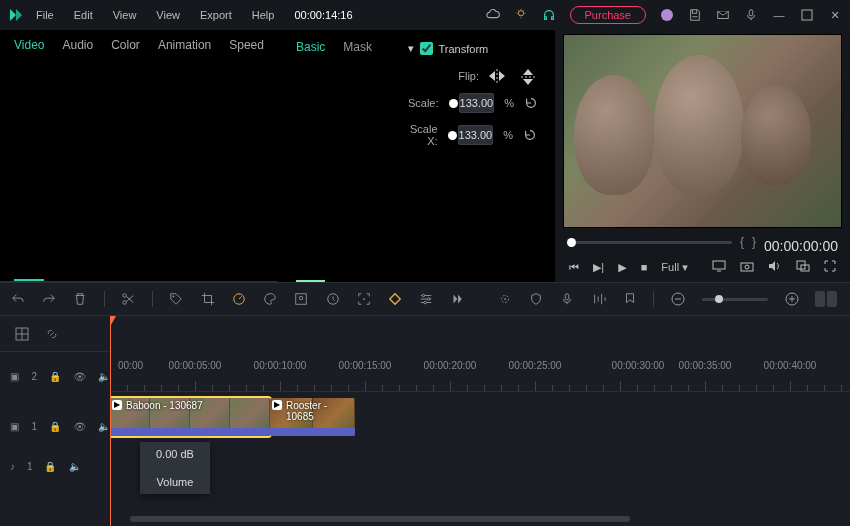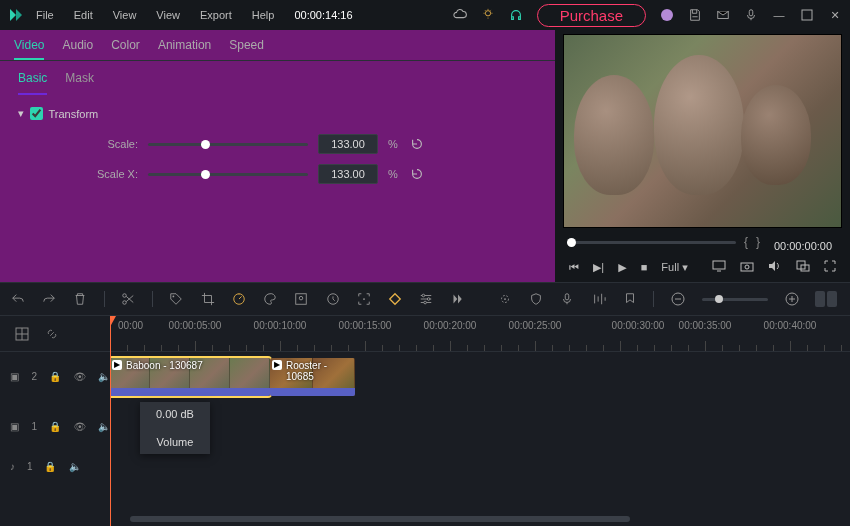--- a/index.html
+++ b/index.html
@@ -4,29 +4,29 @@
 <style>
 * { margin:0; padding:0; box-sizing:border-box; font-family:Arial,sans-serif; }
 body { width:850px; height:526px; background:#1a1d23; color:#ccc; font-size:11px; overflow:hidden; }
 .titlebar { height:30px; background:#15181c; display:flex; align-items:center; padding:0 8px; gap:4px; }
 .logo { width:16px; height:16px; display:flex; align-items:center; }
 .app-name { color:#fff; font-size:12px; margin-right:12px; }
 .menu-item { color:#bbb; padding:0 8px; cursor:pointer; font-size:11px; }
 .timecode-top { color:#fff; font-size:11px; margin-left:8px; }
 .top-icons { margin-left:auto; display:flex; align-items:center; gap:14px; }
 .top-icon { width:14px; height:14px; display:flex; align-items:center; justify-content:center; cursor:pointer; color:#aaa; }
-.purchase-btn { border:1px solid #ff3b6b; color:#ff3b6b; border-radius:12px; padding:2px 22px; font-size:15px; cursor:pointer; }
+.purchase-btn { border:1px solid #ff3b6b; color:#ff3b6b; border-radius:12px; padding:2px 14px; font-size:11px; cursor:pointer; }
 .main-row { display:flex; height:252px; }
-.left-panel { width:555px; background:#701a75; display:flex; flex-direction:column; }
+.left-panel { width:555px; background:#000000; display:flex; }
 .media-tabs { display:flex; gap:18px; padding:8px 14px 0; border-bottom:1px solid #2a2f36; }
 .media-tab { color:#aaa; padding-bottom:6px; cursor:pointer; font-size:12px; }
 .media-tab.active { color:#2dd3b0; border-bottom:2px solid #2dd3b0; }
 .sub-tabs { display:flex; gap:18px; padding:10px 18px 0; }
 .sub-tab { color:#999; padding-bottom:8px; cursor:pointer; font-size:12px; }
-.sub-tab.active { color:#2dd3b0; border-bottom:2px solid #6d28d9; }
+.sub-tab.active { color:#2dd3b0; border-bottom:2px solid #86efac; }
 .panel-body { flex:1; padding:12px 18px; overflow:auto; }
 .section-header { display:flex; align-items:center; gap:6px; margin-bottom:14px; }
 .section-header input[type=checkbox]{ accent-color:#2dd3b0; }
 .prop-row { display:flex; align-items:center; margin-bottom:10px; gap:10px; }
 .prop-label { width:120px; text-align:right; color:#aaa; }
 .slider { flex:1; max-width:160px; height:3px; background:#3a3f47; border-radius:2px; position:relative; }
 .slider .thumb { position:absolute; top:-3px; width:9px; height:9px; background:#fff; border-radius:50%; }
 .valbox { width:60px; height:20px; background:#2b3037; border:1px solid #3a3f47; color:#ddd; text-align:center; line-height:18px; font-size:11px; border-radius:2px; }
 .unit { width:12px; color:#aaa; }
 .reset-icon { width:14px; height:14px; cursor:pointer; color:#bbb; }
@@ -38,40 +38,40 @@
 .right-panel { flex:1; background:#14171b; display:flex; flex-direction:column; padding:0 8px; }
 .preview { flex:1; margin:4px 0; background:linear-gradient(135deg,#5a6b4f 0%,#7a8560 30%,#8a7060 50%,#6b5a4a 70%,#4a5a40 100%); position:relative; border:1px solid #000; }
 .monkey { position:absolute; border-radius:50% 50% 45% 45%; }
 .m1{ left:10px; top:40px; width:80px; height:120px; background:radial-gradient(circle at 40% 30%,#a89080,#6b5a4a); }
 .m2{ left:90px; top:20px; width:90px; height:140px; background:radial-gradient(circle at 40% 30%,#b09888,#6b5a4a); }
 .m3{ right:30px; top:50px; width:70px; height:100px; background:radial-gradient(circle at 40% 30%,#9a8272,#5b4a3a); }
 .playbar { height:20px; display:flex; align-items:center; gap:8px; padding:0 4px; }
 .play-track { flex:1; height:3px; background:#3a3f47; position:relative; border-radius:2px; }
 .play-track .ph { position:absolute; left:0; top:-3px; width:9px; height:9px; background:#fff; border-radius:50%; }
 .bracket { color:#888; cursor:pointer; font-size:12px; }
-.tc { color:#ddd; font-size:11px; min-width:70px; text-align:center;margin-top:8px; }
+.tc { color:#ddd; font-size:14px; min-width:70px; text-align:center;margin-top:8px; }
 .controls { height:30px; display:flex; align-items:center; gap:14px; padding:0 6px; color:#bbb; }
 .ctrl { cursor:pointer; font-size:11px; }
 .ctrl.sep { margin-left:auto; }
 .toolbar { height:34px; background:#1a1d23; display:flex; align-items:center; padding:0 10px; gap:16px; border-top:1px solid #2a2f36; border-bottom:1px solid #2a2f36; }
 .tool { width:16px; height:16px; cursor:pointer; color:#999; display:flex; align-items:center; justify-content:center; }
 .tool.gold{ color:#e6b148; }
 .tool-spacer{ flex:1; }
 .zoom-track { width:70px; height:3px; background:#3a3f47; position:relative; border-radius:2px; }
 .zoom-track .zt { position:absolute; left:20%; top:-3px; width:8px; height:8px; background:#ccc; border-radius:50%; }
 .tl-stack { width:26px; height:16px; display:flex; gap:2px; }
 .tl-stack div{ width:10px; height:16px; background:#3a3f47; border-radius:2px; }
 .timeline-area { height:210px; background:#1a1d23; display:flex; }
 .tl-left { width:110px; background:#1a1d23; }
 .tl-head-spacer { height:36px; border-bottom:1px solid #2a2f36; display:flex; align-items:center; gap:14px; padding-left:14px; }
 .track-head { height:50px; display:flex; align-items:center; gap:12px; padding-left:10px; color:#888; border-bottom:1px solid transparent; font-size:10px; }
 .track-head.short{ height:30px; }
 .th-icon{ cursor:pointer; }
 .tl-right { flex:1; position:relative; overflow:hidden; }
-.ruler { height:36px; position:relative; border-bottom:1px solid #2a2f36; }
+.ruler { height:36px; position:relative; border-bottom:1px solid #2a2f36;margin-top:40px; }
 .ruler .label { position:absolute; top:4px; color:#888; font-size:10px; transform:translateX(-50%); }
 .tick{ position:absolute; bottom:0; width:1px; height:6px; background:#444; }
 .tick.big{ height:10px; }
 .playhead { position:absolute; top:0; bottom:0; width:1px; background:#ff6a3c; left:0px; z-index:10; }
 .playhead::before{ content:''; position:absolute; top:0; left:-5px; width:11px; height:10px; background:#ff6a3c; clip-path:polygon(0 0,100% 0,50% 100%); }
 .track { height:50px; position:relative; }
 .track.short{ height:30px; }
 .clip { position:absolute; top:6px; height:38px; border-radius:2px; overflow:hidden; font-size:10px; color:#fff; }
 .clip.selected{ outline:2px solid #ffd659; }
 .clip-label{ position:absolute; top:2px; left:16px; font-size:10px; text-shadow:0 0 3px #000; z-index:2; }
@@ -163,20 +163,33 @@
     </div>
     <div class="sub-tabs">
       <span class="sub-tab active">Basic</span>
       <span class="sub-tab">Mask</span>
     </div>
     <div class="panel-body">
       <div class="section-header">
         <span>▾</span>
         <input type="checkbox" checked="" style="">
         <span>Transform</span>
+      </div>
+      <div class="prop-row">
+        <span class="prop-label">Flip:</span>
+        <div class="flip-icons">
+          <span class="flip-btn"><svg viewBox="0 0 16 14" width="16" height="14">
+                <path fill="currentColor" d="M0 7l6-5v10zM16 7l-6-5v10z"></path>
+                <line x1="8" y1="0" x2="8" y2="14" stroke="currentColor" stroke-dasharray="2 2"></line>
+              </svg></span>
+          <span class="flip-btn"><svg viewBox="0 0 14 16" width="14" height="16">
+                <path fill="currentColor" d="M7 0l5 6H2zM7 16l5-6H2z"></path>
+                <line x1="0" y1="8" x2="14" y2="8" stroke="currentColor" stroke-dasharray="2 2"></line>
+              </svg></span>
+        </div>
       </div>
       <div class="prop-row">
         <span class="prop-label">Scale:</span>
         <div class="slider">
             <div class="thumb" style="left:33%"></div>
           </div>
         <div class="valbox">133.00</div>
         <span class="unit">%</span>
         <span class="reset-icon"><svg viewBox="0 0 16 16" width="14" height="14">
               <path fill="none" stroke="currentColor" stroke-width="1.3" d="M3 8a5 5 0 105-5M3 3v5h5"></path>

